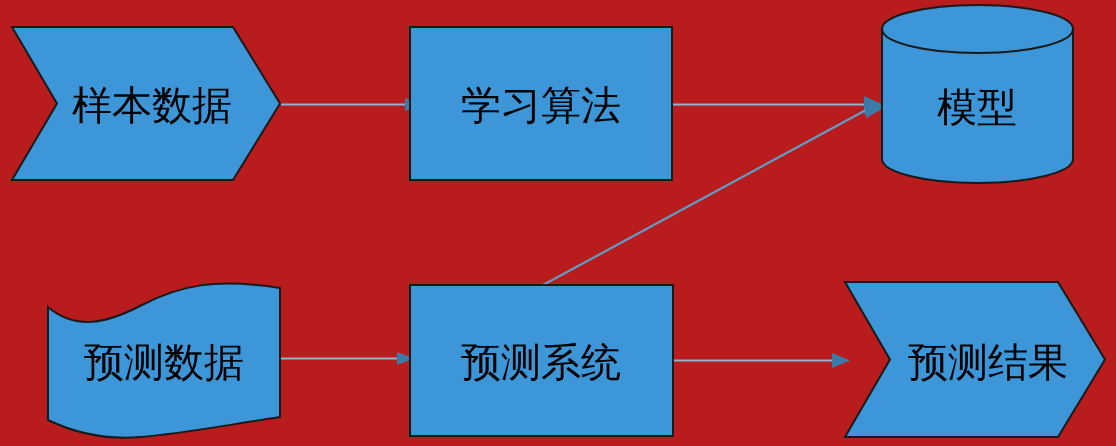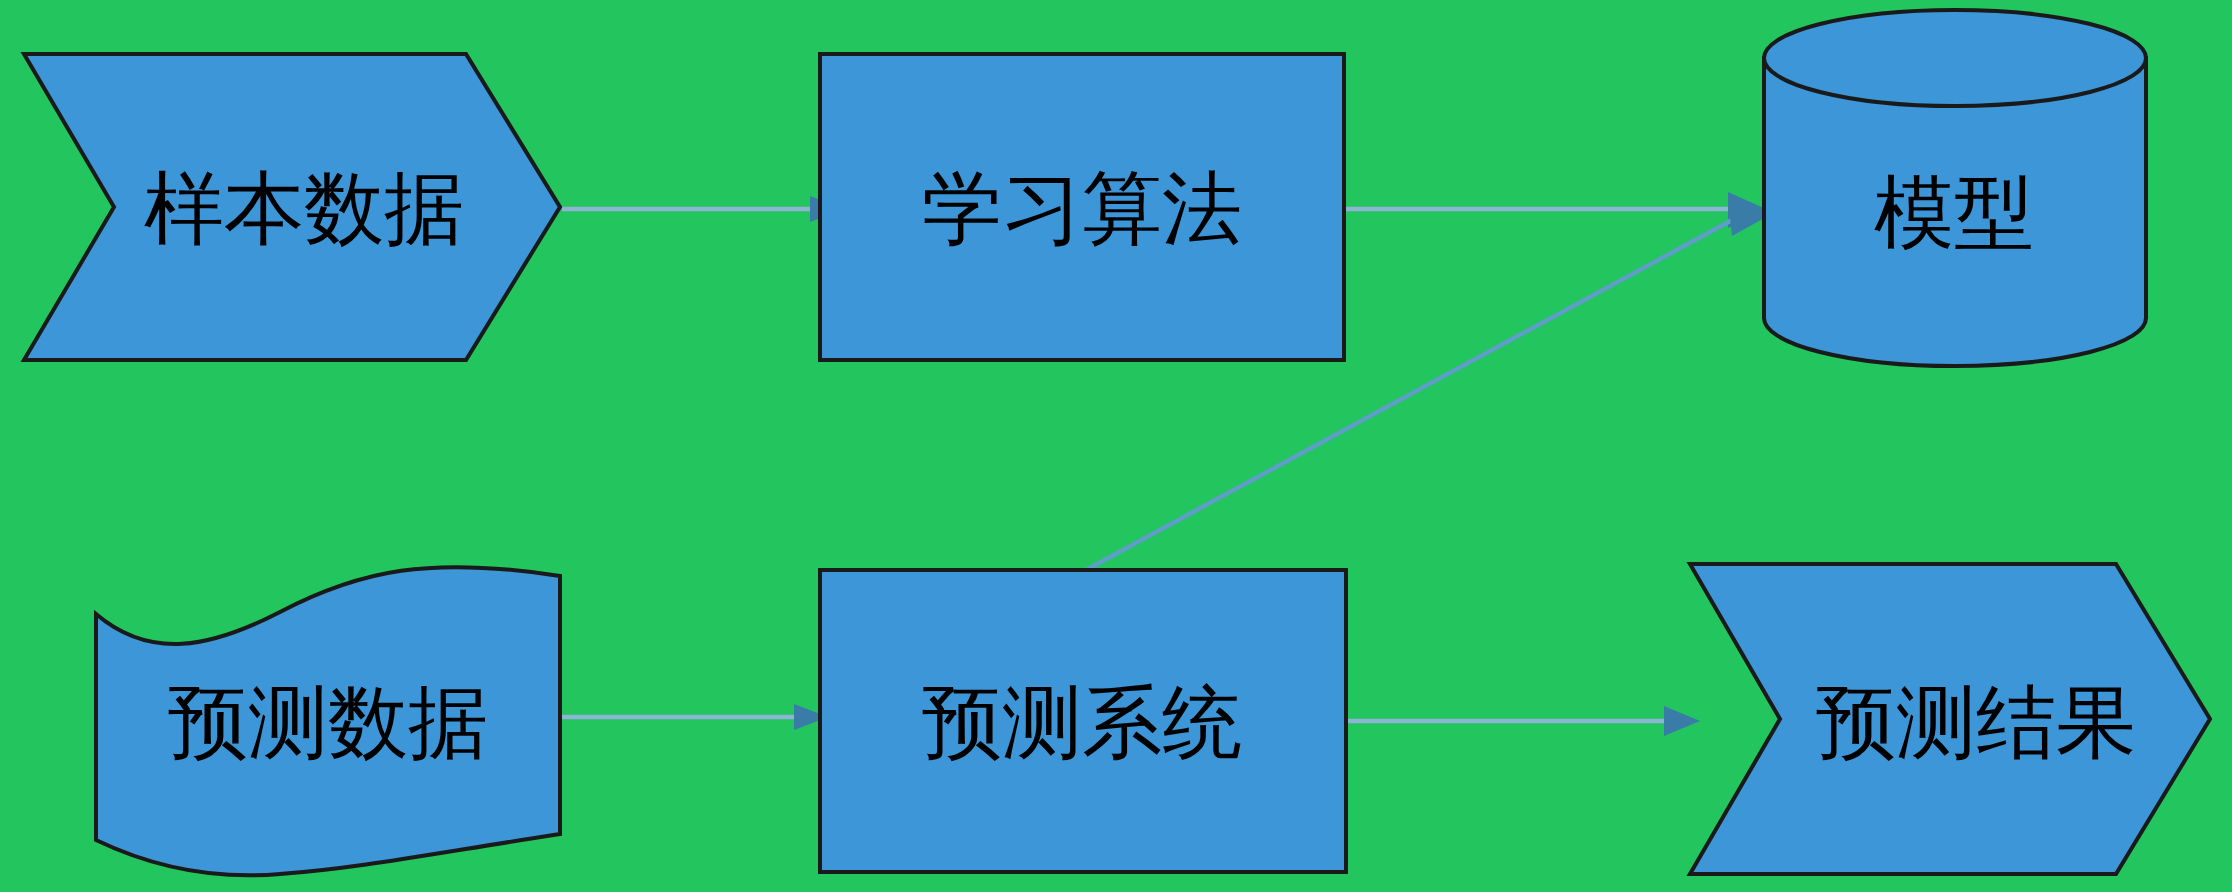--- a/index.html
+++ b/index.html
@@ -8,21 +8,21 @@
     padding: 0;
     background: #ffffff;
   }
   body {
     font-family: "DejaVu Sans", "Liberation Sans", sans-serif;
   }
   #canvas-wrap {
     position: relative;
     width: 1116px;
     height: 446px;
-    background: #22c55e;
+    background: #b91c1c;
     overflow: hidden;
   }
   svg#diagram {
     display: block;
     width: 1116px;
     height: 446px;
   }
   .node-shape {
     stroke: #1a1a1a;
     stroke-width: 2;

